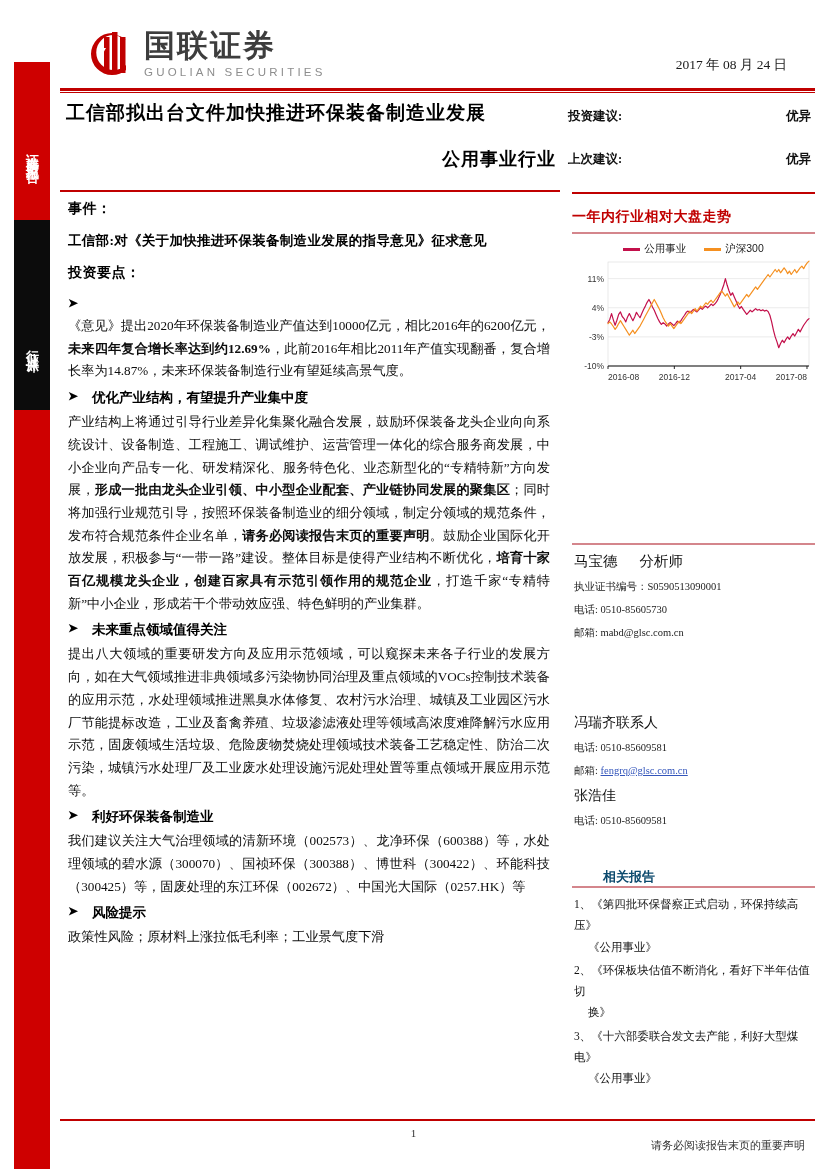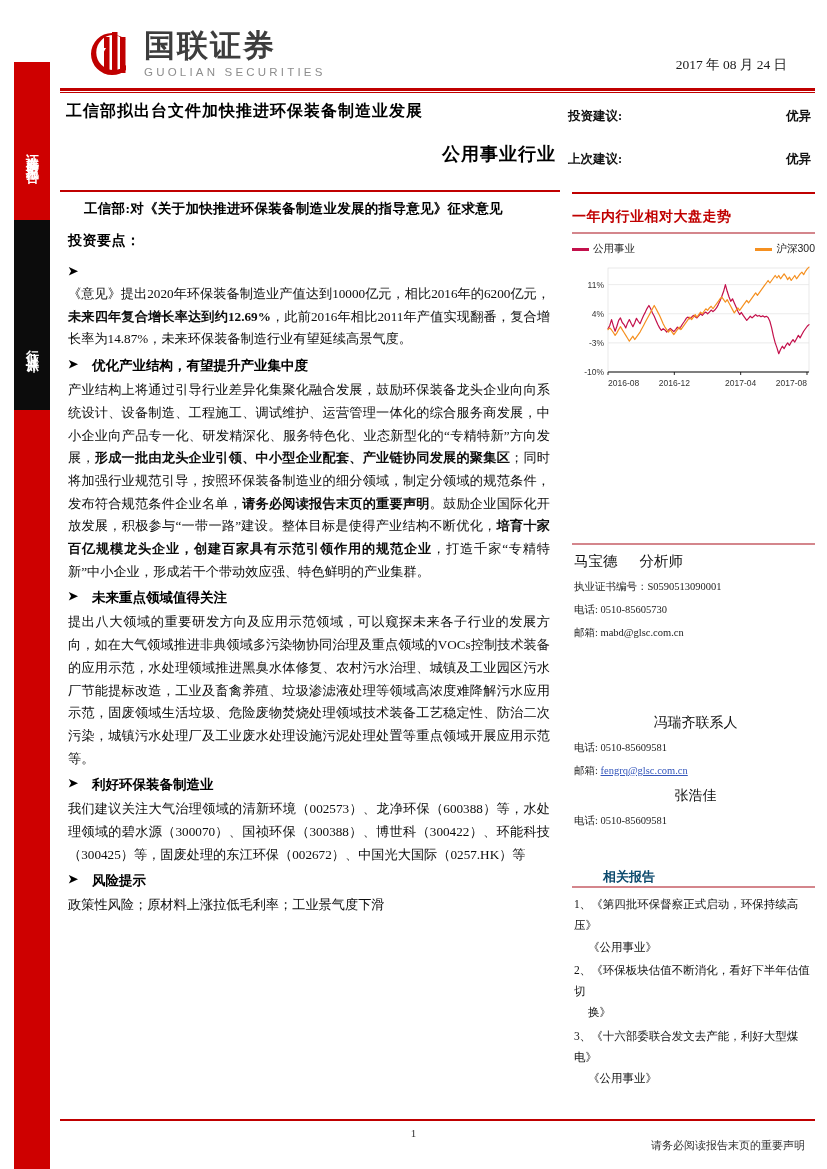--- a/index.html
+++ b/index.html
@@ -69,21 +69,21 @@
     height: 3px; background: #c00000;
   }
   .head-rule-thin {
     position: absolute; left: 60px; top: 92px; width: 755px;
     height: 1px; background: #c00000;
   }
 
   
   .title-zone { position: absolute; left: 66px; top: 100px; width: 490px; }
   .doc-title {
-    font-size: 16px; font-weight: bold; letter-spacing: 1px;
+    font-size: 19px; font-weight: bold; letter-spacing: 1px;
     color: #000; line-height: 1.4;
   }
   .doc-subtitle {
     font-size: 18px; font-weight: bold; letter-spacing: 1px;
     color: #000; text-align: right; margin-top: 20px;
   }
   .title-underline {
     position: absolute; left: 60px; top: 190px; width: 500px;
     height: 2px; background: #c00000;
   }
@@ -104,22 +104,22 @@
   
   .chart-box { position: absolute; left: 572px; top: 208px; width: 243px; }
   .chart-heading {
     font-size: 14px; font-weight: bold; color: #c00000;
     letter-spacing: 0.5px;
   }
   .chart-heading-rule {
     height: 2px; background: #d4868c; margin-top: 6px; margin-bottom: 8px;
   }
   .chart-legend {
-    display: flex; justify-content: space-between; gap: 18px;
-    font-size: 10.5px; color: #222; margin-bottom: 6px;
+    display: flex; justify-content: center; gap: 18px;
+    font-size: 10.5px; color: #222; margin-bottom: 0;
     font-family: "Liberation Sans", "DejaVu Sans", sans-serif;
   }
   .legend-item { display: flex; align-items: center; gap: 4px; }
   .legend-swatch { width: 17px; height: 3px; display: inline-block; }
   .chart-svg { display: block; }
 
   
   .analyst-rule {
     position: absolute; left: 572px; top: 543px; width: 243px;
     height: 2px; background: #d4868c;
@@ -127,21 +127,21 @@
   .analyst-panel { position: absolute; left: 574px; top: 552px; width: 243px; }
   .analyst-name {
     font-size: 14.5px; color: #111; margin-bottom: 9px;
   }
   .analyst-name .role { margin-left: 22px; }
   .analyst-line {
     font-size: 10.5px; color: #222; margin-bottom: 9px;
     font-family: "Liberation Serif", "DejaVu Serif", serif;
   }
   .contact-panel { position: absolute; left: 574px; top: 714px; width: 243px; }
-  .contact-name { font-size: 14px; color: #111; margin-bottom: 9px; text-align: center; }
+  .contact-name { font-size: 14px; color: #111; margin-bottom: 9px; }
   .link-mail { color: #3355bb; text-decoration: underline; }
 
   
   .related-head {
     position: absolute; left: 574px; top: 868px;
     font-size: 13px; font-weight: bold; color: #0c4a6e; margin-left: 29px;
   }
   .related-rule {
     position: absolute; left: 572px; top: 886px; width: 243px;
     height: 2px; background: #d4868c;
@@ -154,21 +154,21 @@
   .related-item .sub { display: block; padding-left: 14px; }
 
   
   .body-col { position: absolute; left: 68px; top: 200px; width: 482px; }
   .sec-label {
     font-size: 14px; font-weight: bold; color: #000;
     margin: 0 0 14px 0; letter-spacing: 0.5px;
   }
   .lead-line {
     font-size: 13.5px; font-weight: bold; color: #000;
-    margin: 0 0 14px 16px; letter-spacing: 0.3px;
+    margin: 0 0 14px 0; letter-spacing: 0.3px;
   }
   .bullet-head {
     font-size: 13.5px; font-weight: bold; color: #000;
     margin: 6px 0 4px 0; display: flex; gap: 14px;
   }
   .bullet-head .arrow { color: #000; font-size: 12px; }
   p.para {
     font-size: 13.2px; line-height: 1.72; color: #0d0d0d;
     margin: 0 0 2px 0; text-align: justify;
     text-justify: inter-ideograph;
@@ -324,20 +324,21 @@
     <span>2、《环保板块估值不断消化，看好下半年估值切</span>
     <span class="sub">换》</span>
   </div>
   <div class="related-item">
     <span>3、《十六部委联合发文去产能，利好大型煤电》</span>
     <span class="sub">《公用事业》</span>
   </div>
 </div>
 
 <div class="body-col">
+  <div class="sec-label">事件：</div>
   <div class="lead-line">工信部:对《关于加快推进环保装备制造业发展的指导意见》征求意见</div>
   <div class="sec-label">投资要点：</div>
 
   <div>
     <div class="bullet-head">
       <span class="arrow">➤</span>
     </div>
     <p class="para">《意见》提出2020年环保装备制造业产值达到10000亿元，相比2016年的6200亿元，<b>未来四年复合增长率达到约12.69%</b>，此前2016年相比2011年产值实现翻番，复合增长率为14.87%，未来环保装备制造行业有望延续高景气度。</p>
   </div>
 

